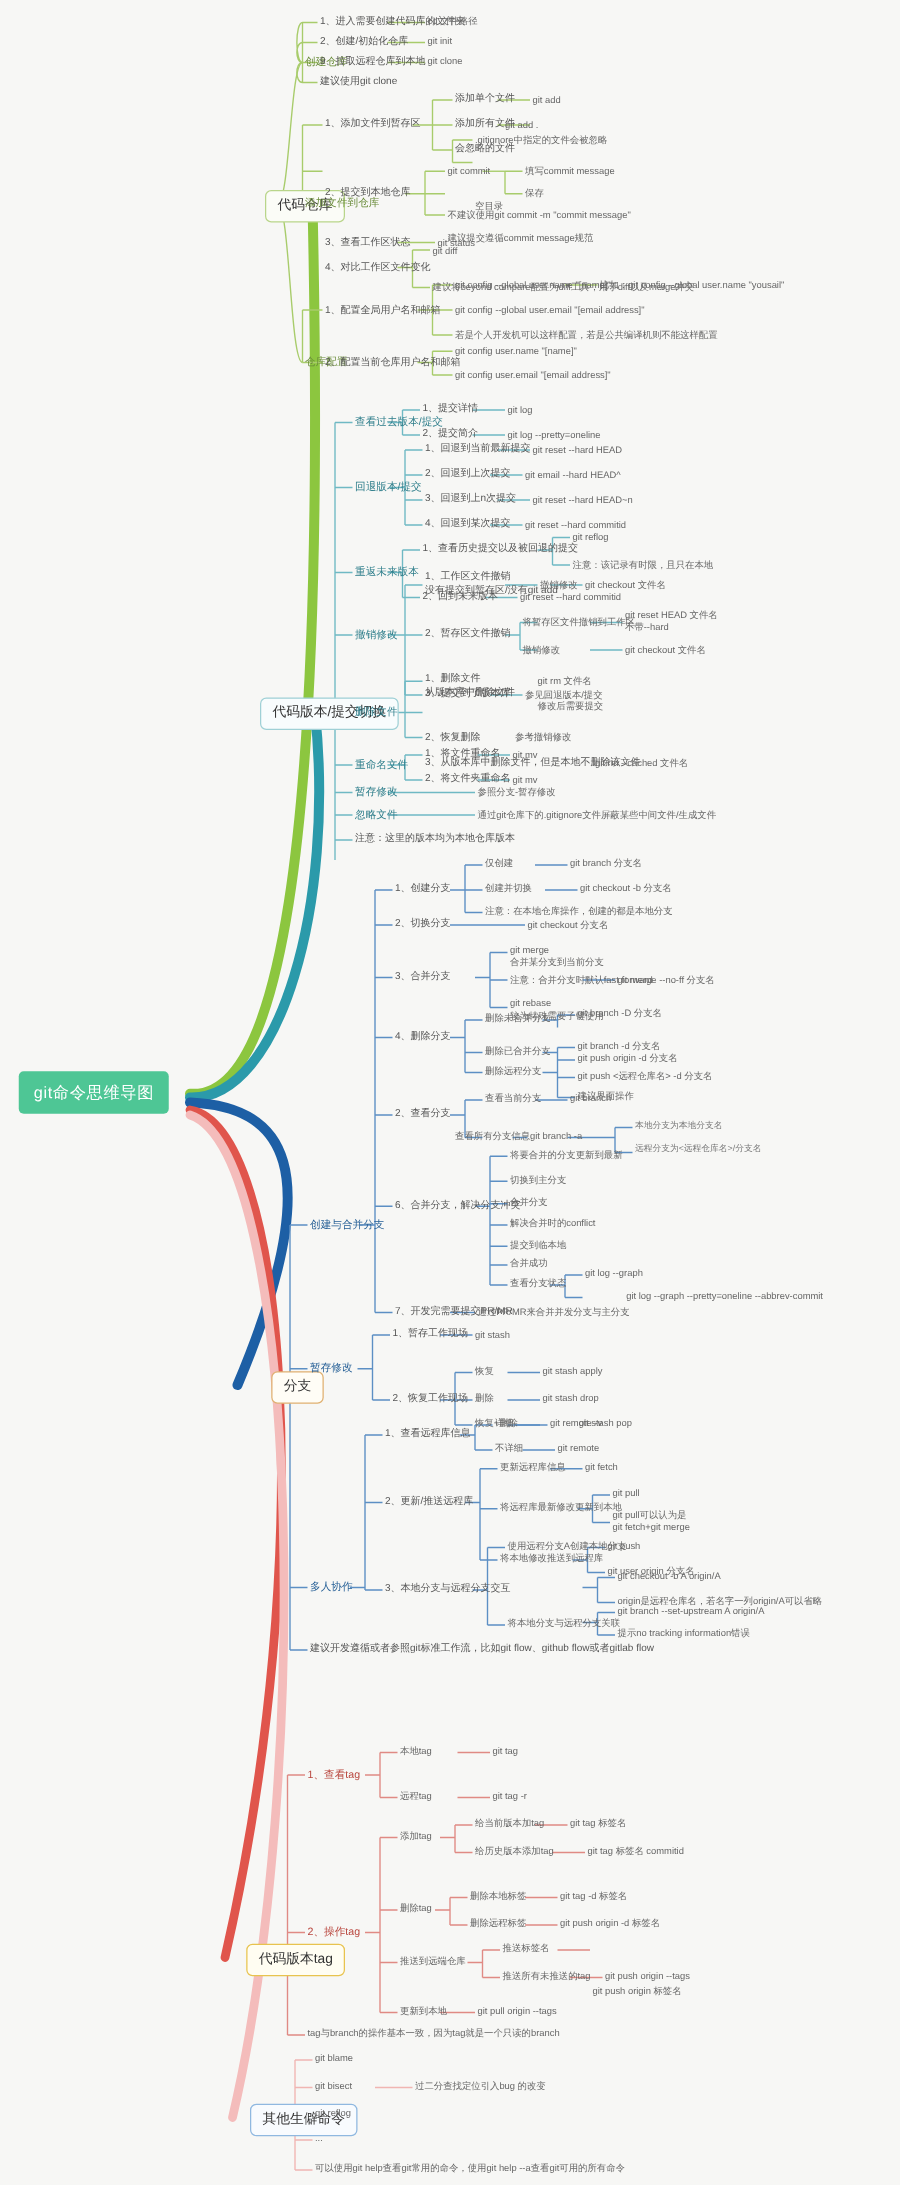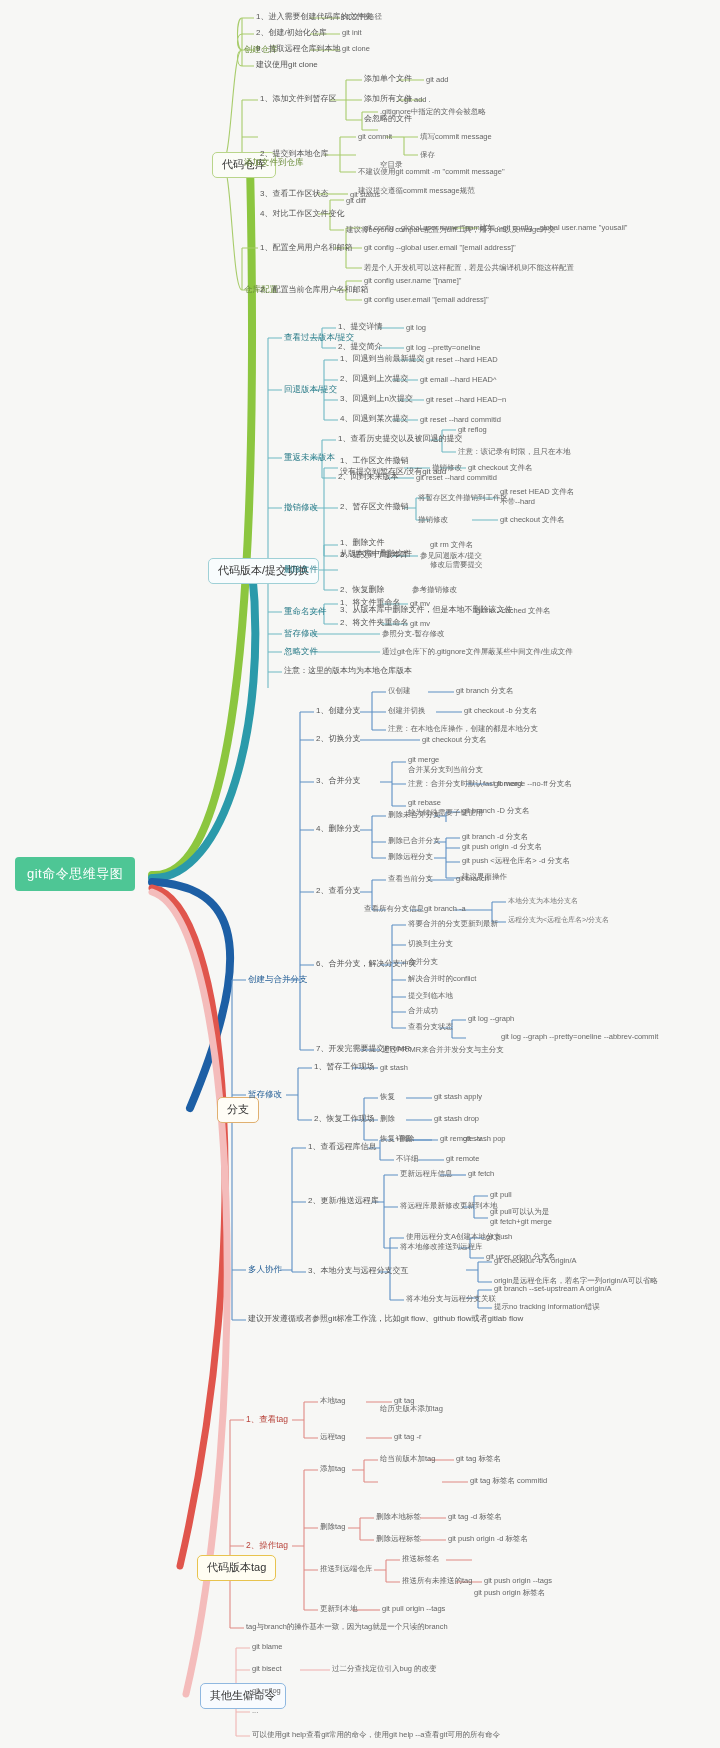--- a/index.html
+++ b/index.html
@@ -389,21 +389,21 @@
   <div class="node l2 tone-red" style="left:246px; top:1414px;">1、查看tag</div>
   <div class="node l4" style="left:320px; top:1396px;">本地tag</div>
   <div class="node l4" style="left:394px; top:1396px;">git tag</div>
   <div class="node l4" style="left:320px; top:1432px;">远程tag</div>
   <div class="node l4" style="left:394px; top:1432px;">git tag -r</div>
 
   <div class="node l2 tone-red" style="left:246px; top:1540px;">2、操作tag</div>
   <div class="node l4" style="left:320px; top:1464px;">添加tag</div>
   <div class="node l4" style="left:380px; top:1454px;">给当前版本加tag</div>
   <div class="node l4" style="left:456px; top:1454px;">git tag 标签名</div>
-  <div class="node l4" style="left:380px; top:1404px;text-align:center;">给历史版本添加tag</div>
+  <div class="node l4" style="left:380px; top:1476px;text-align:center;">给历史版本添加tag</div>
   <div class="node l4" style="left:470px; top:1476px;">git tag 标签名 commitid</div>
 
   <div class="node l4" style="left:320px; top:1522px;">删除tag</div>
   <div class="node l4" style="left:376px; top:1512px;">删除本地标签</div>
   <div class="node l4" style="left:448px; top:1512px;">git tag -d 标签名</div>
   <div class="node l4" style="left:376px; top:1534px;">删除远程标签</div>
   <div class="node l4" style="left:448px; top:1534px;">git push origin -d 标签名</div>
 
   <div class="node l4" style="left:320px; top:1564px;">推送到远端仓库</div>
   <div class="node l4" style="left:402px; top:1554px;">推送标签名</div>

